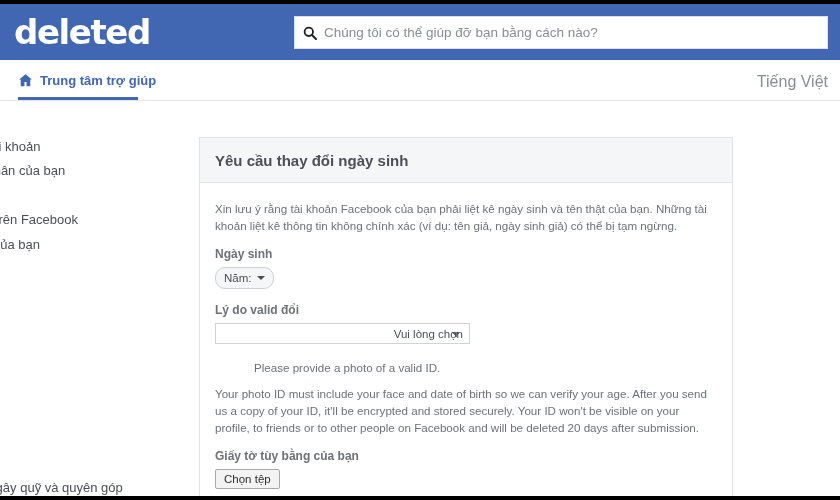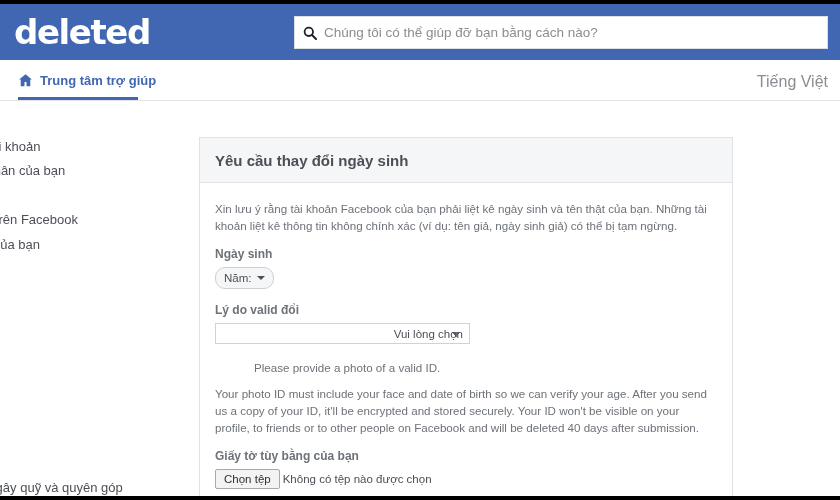--- a/index.html
+++ b/index.html
@@ -205,22 +205,22 @@
       linear-gradient(45deg, transparent 50%, #6d7278 50%),
       linear-gradient(135deg, #6d7278 50%, transparent 50%);
     background-position:
       calc(100% - 13px) 8px,
       calc(100% - 8px) 8px;
     background-size: 5px 5px, 5px 5px;
     background-repeat: no-repeat;
     text-align: right;
   }
   .file-row {
-    display: flex; align-items: center;
-    gap: 3px;
+    display: flex; align-items: flex-end;
+    gap: 10px;
   }
   .file-btn {
     height: 20px;
     padding: 0 8px;
     background: #f3f3f3;
     border: 1px solid #a9a9a9;
     border-radius: 2px;
     font-family: "Liberation Sans", sans-serif;
     font-size: 11.5px;
     color: #303030;
@@ -310,26 +310,25 @@
           <span>Năm:</span>
           <span class="caret-down"></span>
         </div>
 
         <div class="field-label">Lý do valid đổi</div>
         <select class="reason-select">
           <option>Vui lòng chọn</option>
         </select>
 
         <p class="para tight">Please provide a photo of a valid ID.</p>
-        <p class="para">Your photo ID must include your face and date of birth so we can verify your age. After you send us a copy of your ID, it'll be encrypted and stored securely. Your ID won't be visible on your profile, to friends or to other people on Facebook and will be deleted 40 days after submission.</p>
+        <p class="para">Your photo ID must include your face and date of birth so we can verify your age. After you send us a copy of your ID, it'll be encrypted and stored securely. Your ID won't be visible on your profile, to friends or to other people on Facebook and will be deleted 20 days after submission.</p>
 
         <div class="field-label">Giấy tờ tùy bằng của bạn</div>
         <div class="file-row">
           <button class="file-btn">Chọn tệp</button>
-          <span class="file-status">Không có tệp nào được chọn</span>
         </div>
 
       </div>
 
       <div class="card-footer">
         
       </div>
 
     </div>
   </div>

